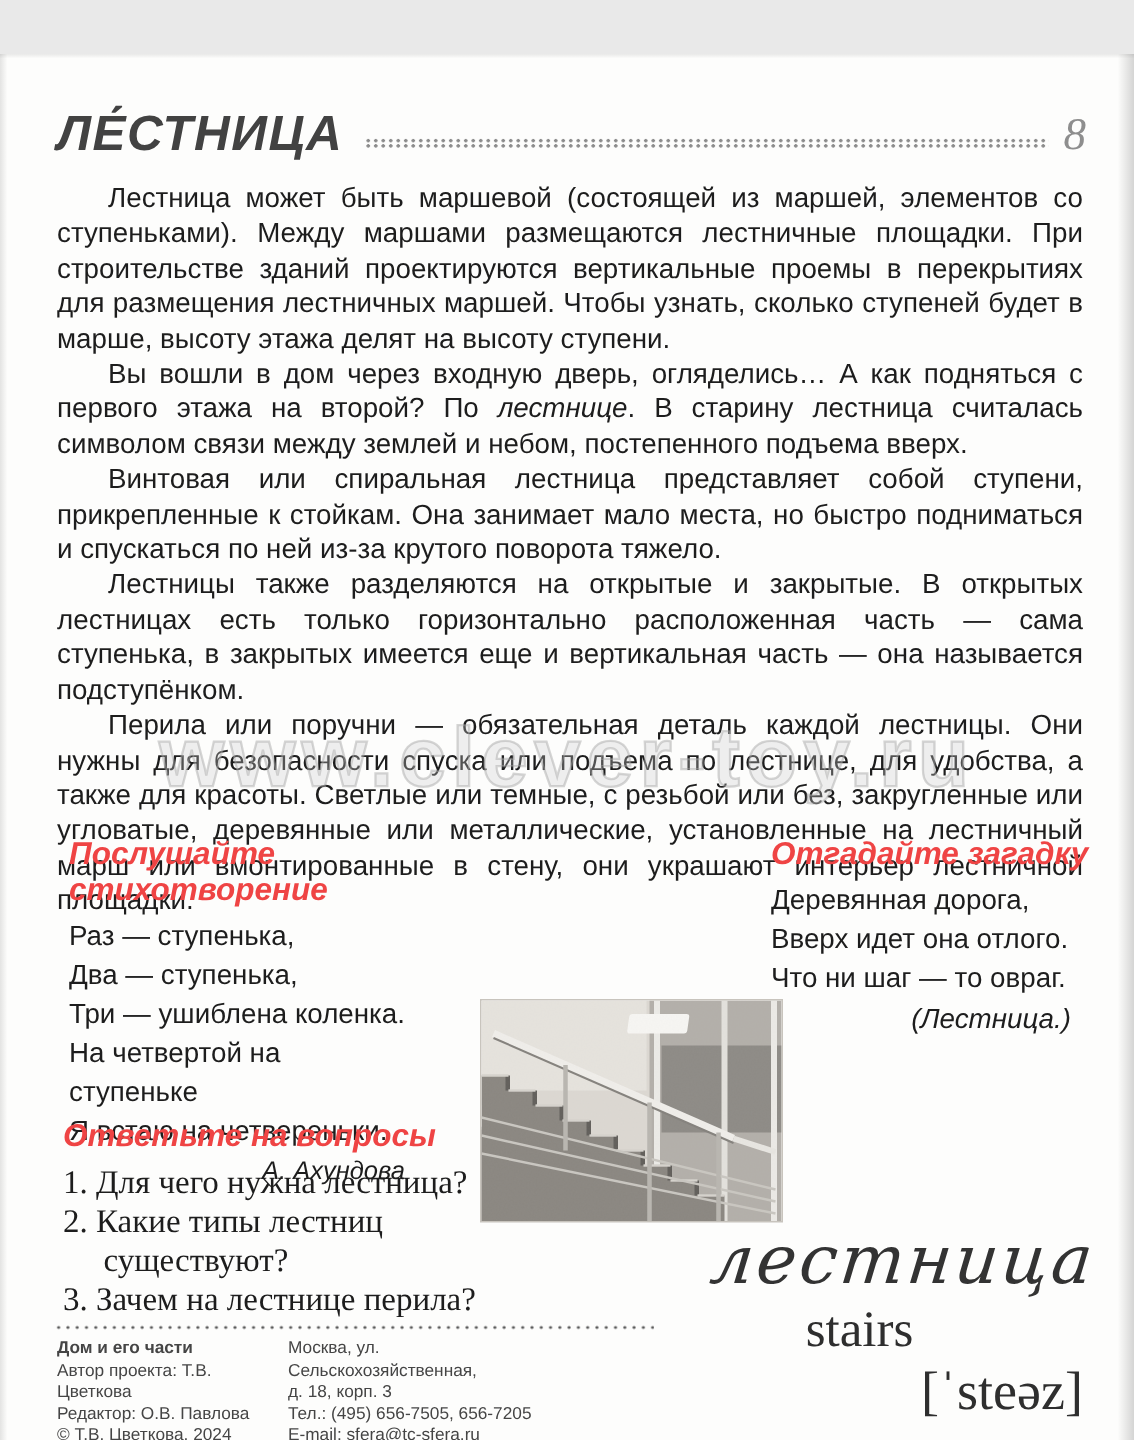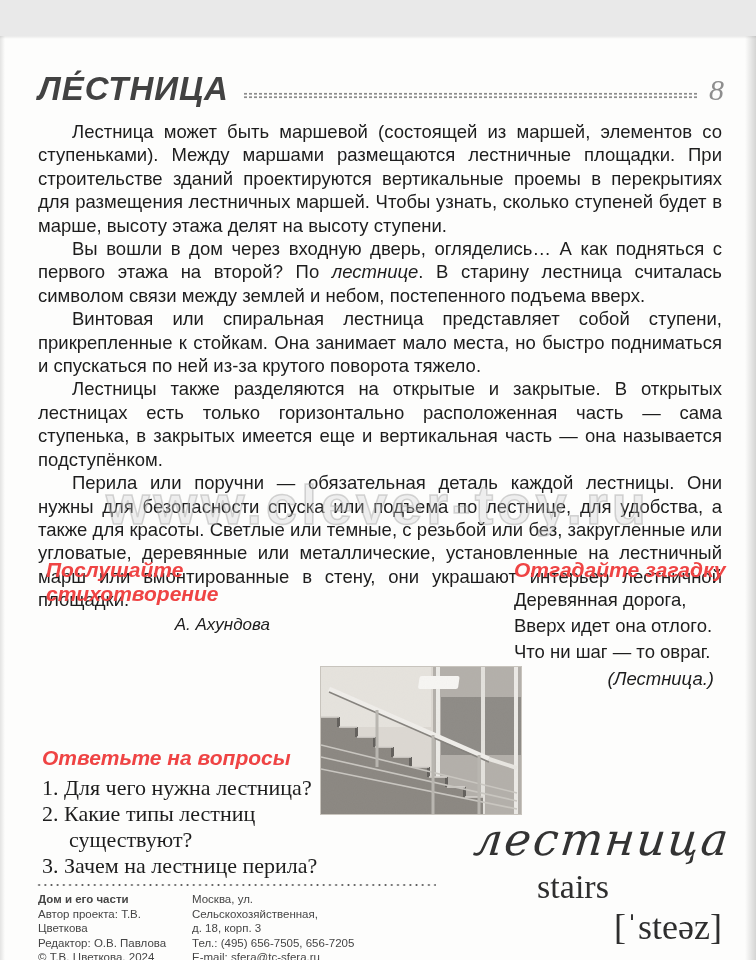--- a/index.html
+++ b/index.html
@@ -71,20 +71,27 @@
       <p><span>Вы вошли в дом через входную дверь, огляделись… А как подняться с первого этажа на второй? По </span><span style="font-style: italic;">лестнице</span><span>. В старину лестница считалась символом связи между землей и небом, постепенного подъема вверх.</span></p>
       <p><span>Винтовая или спиральная лестница представляет собой ступени, прикрепленные к стойкам. Она занимает мало места, но быстро подниматься и спускаться по ней из-за крутого поворота тяжело.</span></p>
       <p><span>Лестницы также разделяются на открытые и закрытые. В открытых лестницах есть только горизонтально расположенная часть — сама ступенька, в закрытых имеется еще и вертикальная часть — она называется подступёнком.</span></p>
       <p><span>Перила или поручни — обязательная деталь каждой лестницы. Они нужны для безопасности спуска или подъема по лестнице, для удобства, а также для красоты. Светлые или темные, с резьбой или без, закругленные или угловатые, деревянные или металлические, установленные на лестничный марш или вмонтированные в стену, они украшают интерьер лестничной площадки.</span></p>
     </div>
 
   <div class="watermark">www.clever-toy.ru</div>
 
   <div class="poem">
     <div class="sec-heading">Послушайте стихотворение</div>
+    <div>
+        <div class="line">Раз — ступенька,</div>
+        <div class="line">Два — ступенька,</div>
+        <div class="line">Три — ушиблена коленка.</div>
+        <div class="line">На четвертой на ступеньке</div>
+        <div class="line">Я встаю на четвереньки.</div>
+      </div>
     <div class="author">А. Ахундова</div>
   </div>
 
   <div class="riddle">
     <div class="sec-heading">Отгадайте загадку</div>
     <div>
         <div class="line">Деревянная дорога,</div>
         <div class="line">Вверх идет она отлого.</div>
         <div class="line">Что ни шаг — то овраг.</div>
       </div>

